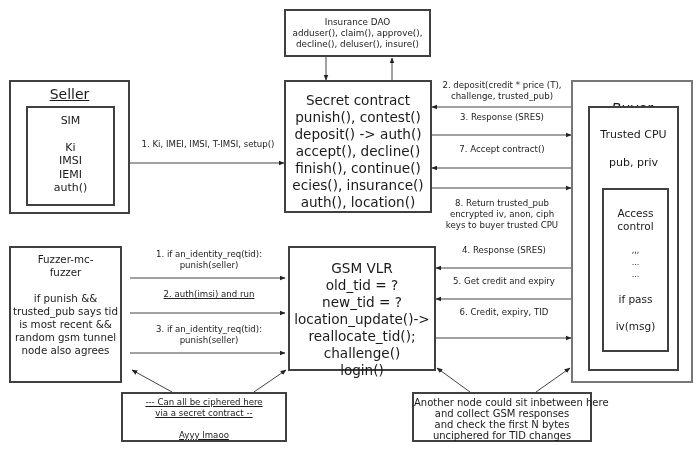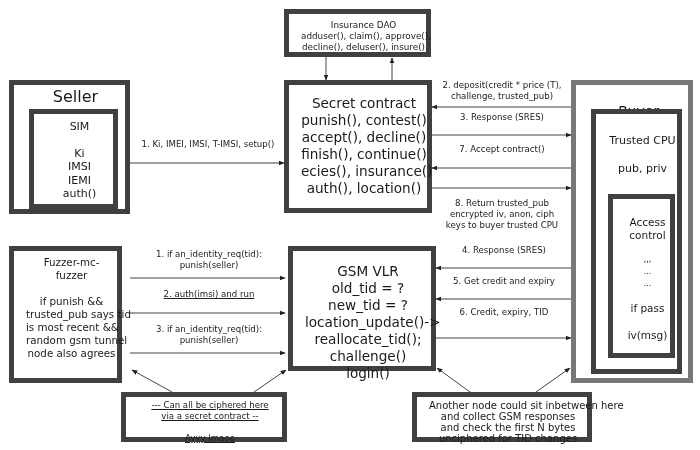--- a/index.html
+++ b/index.html
@@ -1,19 +1,19 @@
 <!DOCTYPE html>
 <html><head>
 <meta charset="utf-8">
 <style>
   html, body { margin: 0; padding: 0; background: #ffffff; }
   body { width: 700px; height: 450px; position: relative; overflow: hidden;
          font-family: "DejaVu Sans", sans-serif; color: #1a1a1a; }
-  .box { position: absolute; border: 5px solid #404040; background: #ffffff; box-sizing: border-box;
-         text-align: center; padding-left: 12px; }
+  .box { position: absolute; border: 2px solid #404040; background: #ffffff; box-sizing: border-box;
+         text-align: center; }
   .line { white-space: nowrap; }
   .label { position: absolute; text-align: center; font-size: 8.6px; line-height: 11px; color: #222; white-space: nowrap; }
   svg.arrows { position: absolute; left: 0; top: 0; width: 700px; height: 450px; pointer-events: none; }
   .u { text-decoration: underline; }
 </style>
 </head>
 <body>
 
 <svg class="arrows" viewBox="0 0 700 450">
   <defs>
@@ -47,34 +47,35 @@
   <line x1="536" y1="392" x2="570" y2="368" stroke="#444" stroke-width="1" marker-end="url(#ah)"></line>
 </svg>
 
 <div class="box" style="left:284px; top:9px; width:147px; height:48px; font-size:8.8px; line-height:11px; padding-top:6px;">
   <div class="line">Insurance DAO</div>
   <div class="line">adduser(), claim(), approve(),</div>
   <div class="line">decline(), deluser(), insure()</div>
 </div>
 
 <div class="box" style="left:9px; top:80px; width:121px; height:134px;">
-  <div style="font-size:16px; margin-top:3px; line-height:18px;">Seller</div>
+  <div style="font-size:14px; margin-top:3px; line-height:18px;text-decoration:underline;">Seller</div>
   <div class="box" style="left:15px; top:24px; width:89px; height:100px; font-size:11px; line-height:13.5px; padding-top:6px;">
     <div>SIM</div>
     <div style="height:13px;"></div>
     <div>Ki</div>
     <div>IMSI</div>
     <div>IEMI</div>
     <div>auth()</div>
   </div>
 </div>
 
 <div class="box" style="left:284px; top:80px; width:148px; height:133px; font-size:13.6px; line-height:17px; padding-top:10px;">
   <div class="line">Secret contract</div>
   <div class="line">punish(), contest()</div>
+  <div class="line">deposit() -&gt; auth()</div>
   <div class="line">accept(), decline()</div>
   <div class="line">finish(), continue()</div>
   <div class="line">ecies(), insurance()</div>
   <div class="line">auth(), location()</div>
 </div>
 
 <div class="box" style="left:571px; top:80px; width:122px; height:303px; border-color:#777;">
   <div style="font-size:14px; margin-top:17px; line-height:18px;font-style:italic;">Buyer</div>
   <div class="box" style="left:15px; top:24px; width:91px; height:265px; font-size:11px;">
     <div style="margin-top:20px; line-height:14px;">Trusted CPU</div>

